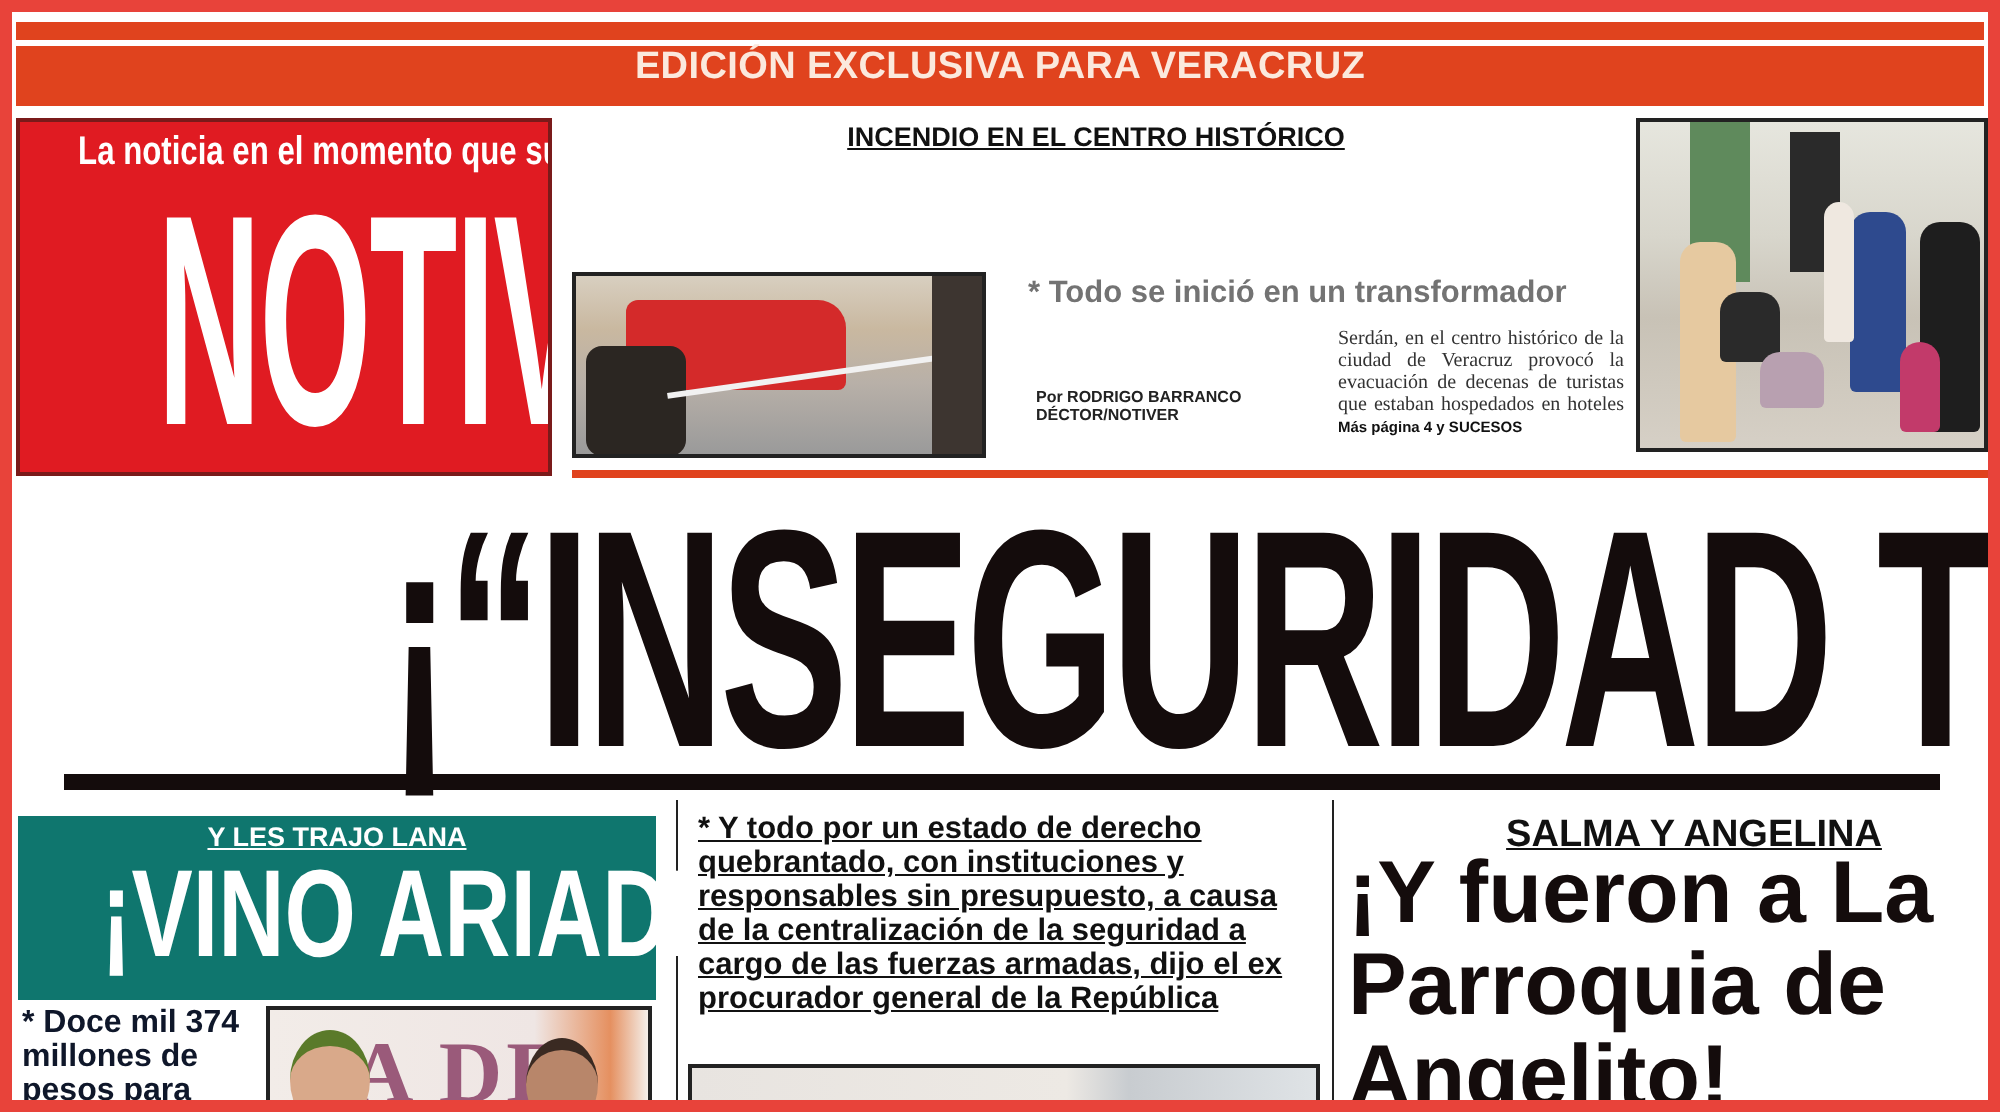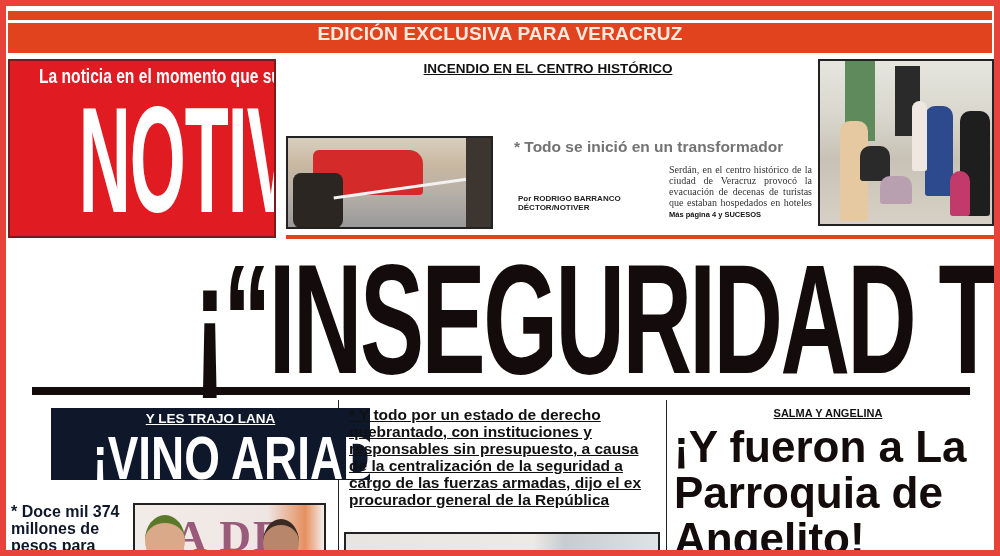--- a/index.html
+++ b/index.html
@@ -61,40 +61,40 @@
   .main-kicker { position: absolute; left: 0; top: 235px; width: 988px; font-size: 15px; }
   .main-head {
     position: absolute; left: 0; top: 244px; width: 988px; text-align: center; white-space: nowrap;
     font-family: "Liberation Sans Narrow", "Liberation Sans", sans-serif; font-weight: bold;
     font-size: 155px; line-height: 140px; color: #140c0c; letter-spacing: -4px;
     transform: scaleX(0.62); transform-origin: 494px 0;
   }
   .main-rule { position: absolute; left: 26px; top: 381px; width: 938px; height: 8px; background: #140c0c; }
   .vdiv { position: absolute; width: 1px; background: #222; }
   .ariadna-box {
-    position: absolute; left: 3px; top: 402px; width: 319px; height: 72px; background: #0f172a; color: #fff; text-align: center; margin-left: 42px;
+    position: absolute; left: 3px; top: 402px; width: 319px; height: 92px; background: #0f766e; color: #fff; text-align: center;
   }
   .ariadna-box .kicker { color: #fff; font-size: 13.5px; margin-top: 3px; }
   .ariadna-head {
     font-weight: bold; font-size: 62px; line-height: 62px; white-space: nowrap;
     transform: scaleX(0.74); transform-origin: center; margin-top: 1px; letter-spacing: 0px;
   }
   .ariadna-text { position: absolute; left: 5px; top: 497px; width: 120px; font-size: 16px; font-weight: bold; line-height: 17px; color: #0f172a; }
   .ariadna-photo {
     position: absolute; left: 127px; top: 497px; width: 193px; height: 60px; border: 2px solid #222;
     background: linear-gradient(90deg, #f2ece8 0%, #efe6e4 70%, #e59060 90%, #f4efea 100%); overflow: hidden;
   }
   .ad-text { position: absolute; left: 40px; top: 6px; font-family: "Liberation Serif", serif; font-weight: bold; color: #9a5a7a; font-size: 44px; letter-spacing: 2px; }
   .face { position: absolute; border-radius: 50%; }
   .mid-text { position: absolute; left: 343px; top: 400px; width: 310px; font-size: 15.5px; font-weight: bold; line-height: 17px; color: #111; text-decoration: underline; }
   .mid-photo {
     position: absolute; left: 338px; top: 526px; width: 316px; height: 40px; border: 2px solid #222;
     background: linear-gradient(90deg, #e8e4e0 0%, #ede9e4 60%, #c8ccd0 70%, #dfe3e6 100%);
   }
-  .salma-kicker { position: absolute; left: 641px; top: 401px; width: 320px; font-size: 11px; padding-left: 42px; }
+  .salma-kicker { position: absolute; left: 660px; top: 401px; width: 320px; font-size: 19px; padding-left: 42px; }
   .salma-head {
     position: absolute; left: 668px; top: 418px; width: 320px; font-weight: bold; color: #140c0c;
     font-size: 44px; line-height: 46px; letter-spacing: 0px;
   }
   .bottom-bar { position: absolute; left: 0; top: 550px; width: 1000px; height: 6px; background: #e8433a; }
 </style>
 </head>
 <body>
 
 <div class="page">

